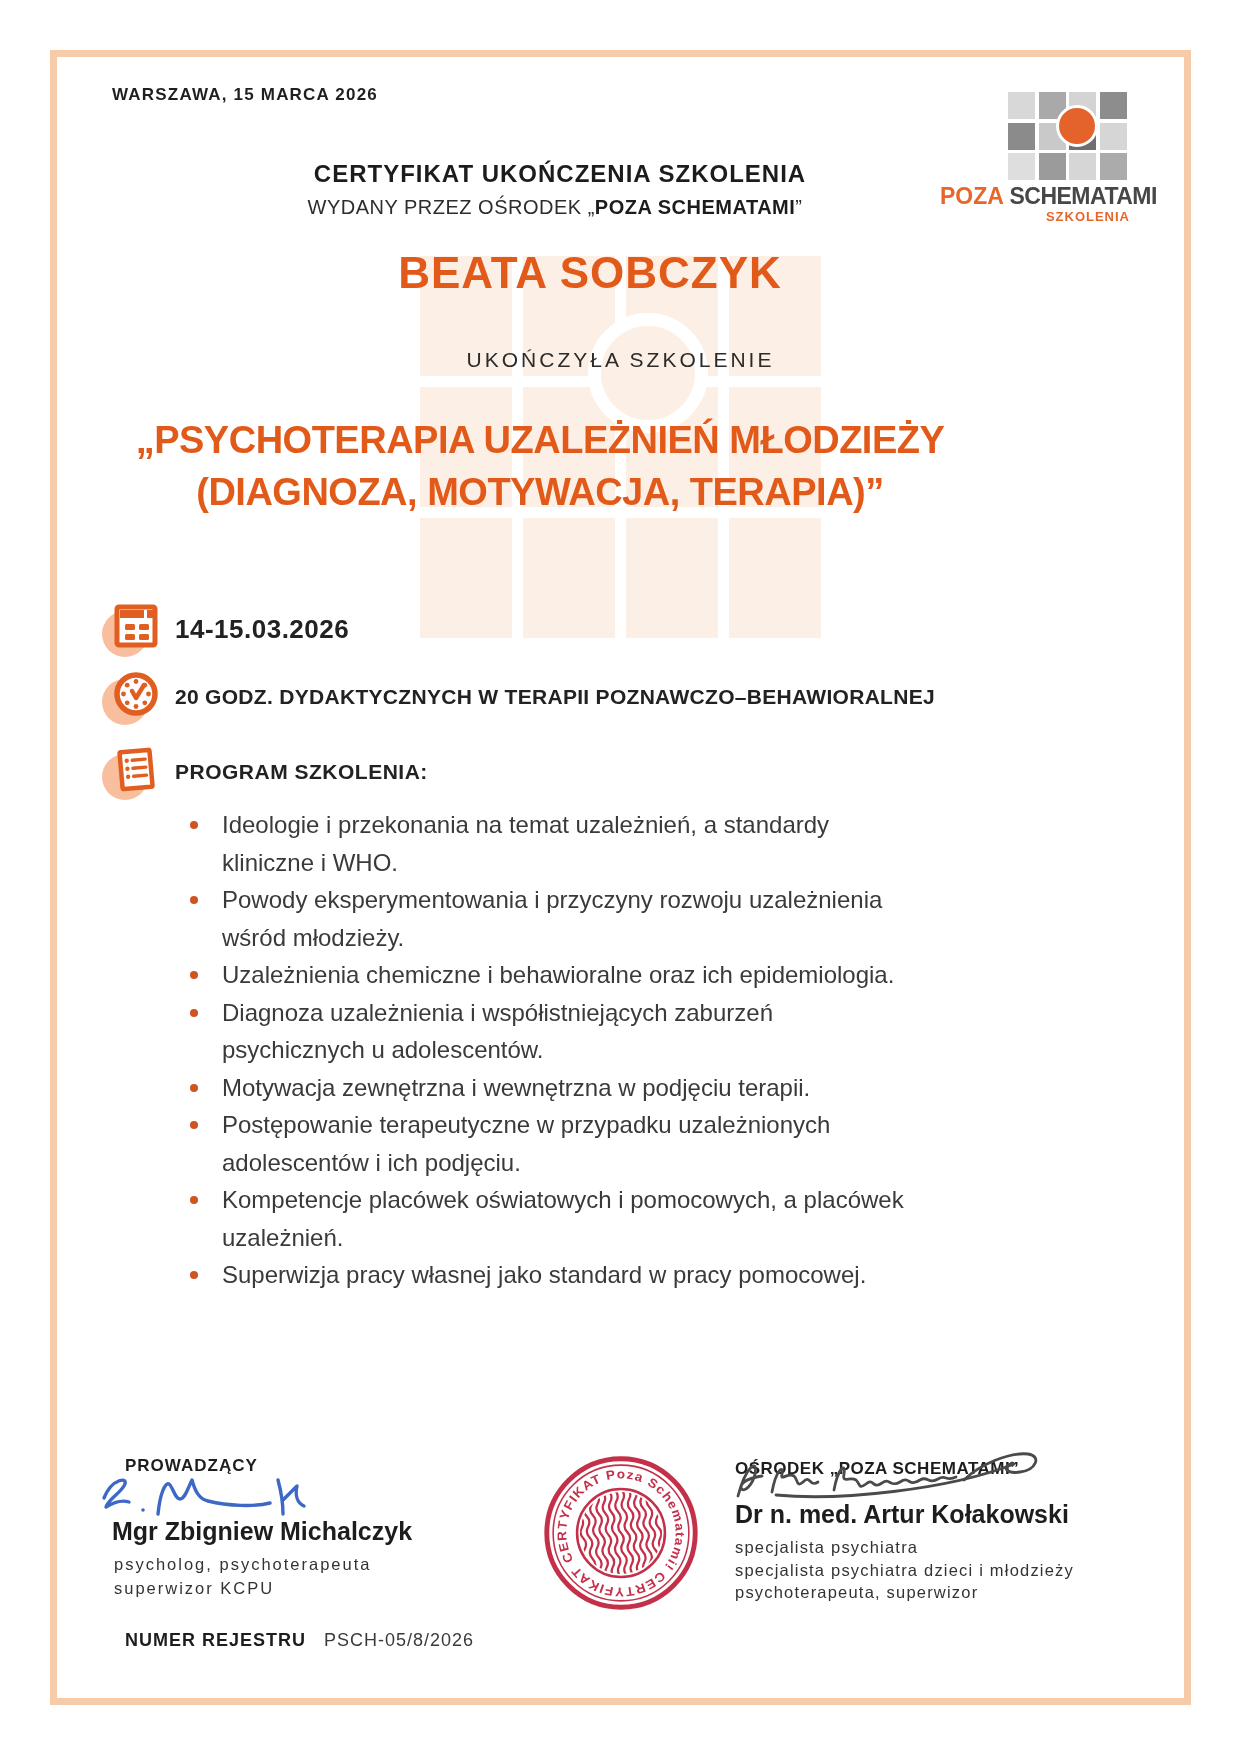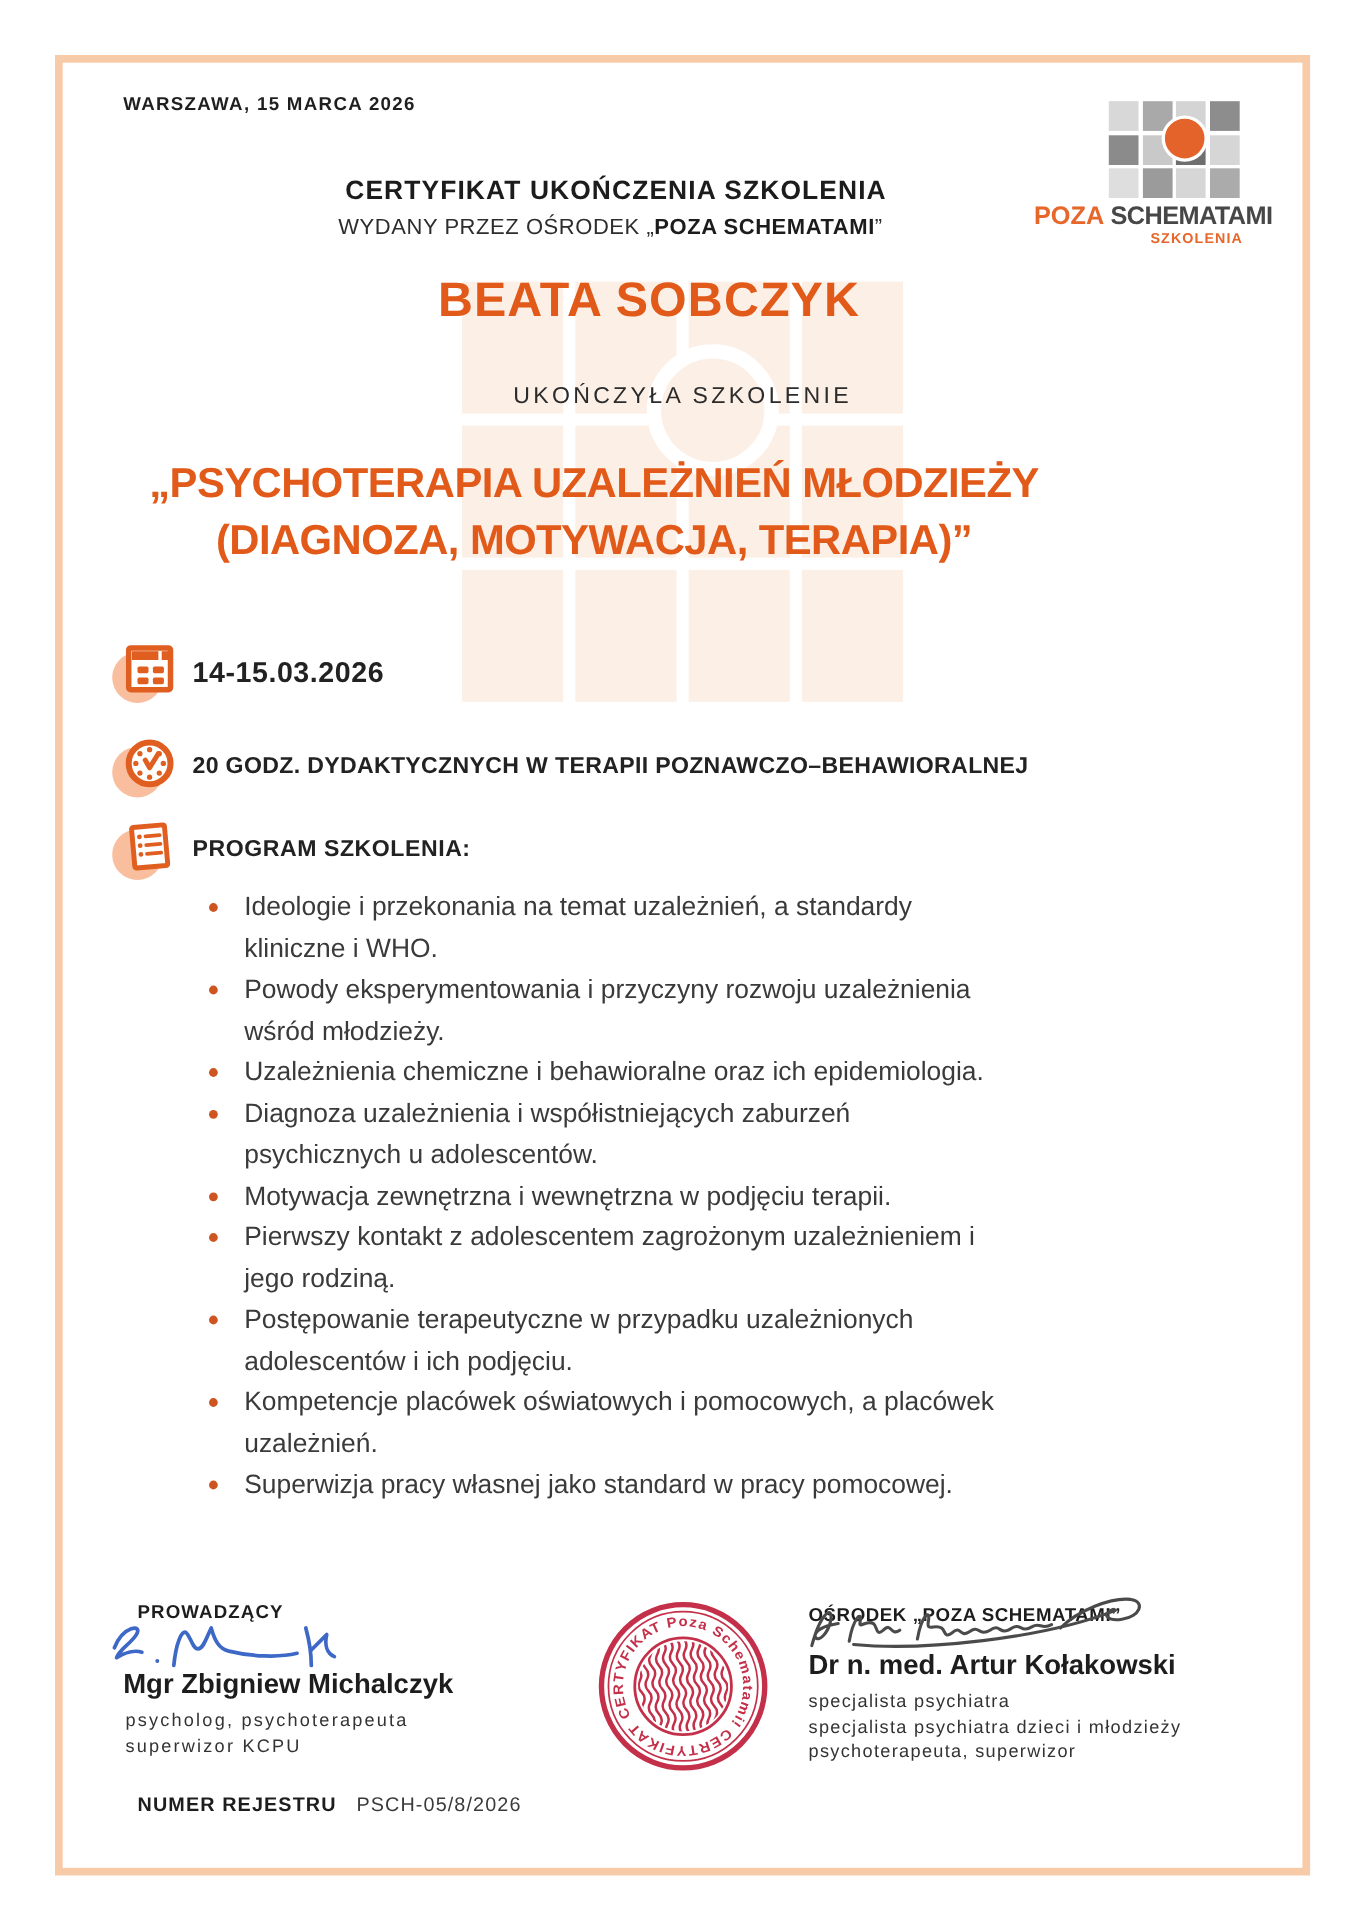--- a/index.html
+++ b/index.html
@@ -36,21 +36,21 @@
   .completed{position:absolute;left:0;top:348px;width:1241px;text-align:center;z-index:2;
              font-size:21px;letter-spacing:3px;color:#2b2b2b;}
   .course-title{position:absolute;left:0;top:414px;width:1080px;text-align:center;z-index:2;
                 font-size:38px;line-height:52px;font-weight:bold;color:#E25A19;letter-spacing:-0.5px;}
   
   .info-row{position:absolute;left:106px;display:flex;align-items:center;gap:17px;z-index:2;}
   .icon-wrap{position:relative;width:52px;height:52px;flex:0 0 auto;}
   .icon-bg{position:absolute;left:-4px;top:8px;width:46px;height:46px;border-radius:50%;
            background:#F8BE9D;}
   .icon-wrap svg{position:absolute;left:7px;top:0;}
-  .row-date{top:585px;}   .row-date  .txt{font-size:26px;font-weight:bold;color:#222;letter-spacing:0.5px;}
+  .row-date{top:603px;}   .row-date  .txt{font-size:26px;font-weight:bold;color:#222;letter-spacing:0.5px;}
   .row-hours{top:671px;}  .row-hours .txt{font-size:21px;font-weight:bold;color:#222;letter-spacing:0.3px;}
   .row-prog{top:746px;}   .row-prog  .txt{font-size:21px;font-weight:bold;color:#222;letter-spacing:0.5px;}
   
   .program{position:absolute;left:188px;top:806px;width:724px;z-index:2;margin:0;padding:0;
            list-style:none;}
   .program li{position:relative;padding-left:34px;font-size:24px;line-height:37.5px;
               color:#3a3a3a;}
   .dot{position:absolute;left:2px;top:15px;width:8px;height:8px;border-radius:50%;
        background:#CE5420;}
   
@@ -187,21 +187,20 @@
     </span>
     <span class="txt">PROGRAM SZKOLENIA:</span>
   </div>
 
   <ul class="program">
     <li><span class="dot"></span><span>Ideologie i przekonania na temat uzależnień, a standardy kliniczne i WHO.</span></li>
     <li><span class="dot"></span><span>Powody eksperymentowania i przyczyny rozwoju uzależnienia wśród młodzieży.</span></li>
     <li><span class="dot"></span><span>Uzależnienia chemiczne i behawioralne oraz ich epidemiologia.</span></li>
     <li><span class="dot"></span><span>Diagnoza uzależnienia i współistniejących zaburzeń psychicznych u adolescentów.</span></li>
     <li><span class="dot"></span><span>Motywacja zewnętrzna i wewnętrzna w podjęciu terapii.</span></li>
-    <li><span class="dot"></span><span>Pierwszy kontakt z adolescentem zagrożonym uzależnieniem i jego rodziną.</span></li>
     <li><span class="dot"></span><span>Postępowanie terapeutyczne w przypadku uzależnionych adolescentów i ich podjęciu.</span></li>
     <li><span class="dot"></span><span>Kompetencje placówek oświatowych i pomocowych, a placówek uzależnień.</span></li>
     <li><span class="dot"></span><span>Superwizja pracy własnej jako standard w pracy pomocowej.</span></li>
   </ul>
 
   <div class="f-label lbl-left">PROWADZĄCY</div>
   <svg class="sig sig-left" width="220" height="52" viewBox="0 0 220 52">
     <g fill="none" stroke="#3E68C6" stroke-width="3.4" stroke-linecap="round" stroke-linejoin="round">
       <path d="M8,28 C16,8 34,6 28,16 C23,24 12,30 10,37 C18,32 27,30 33,32"></path>
       <circle cx="47" cy="40" r="1.8" fill="#3E68C6" stroke="none"></circle>

